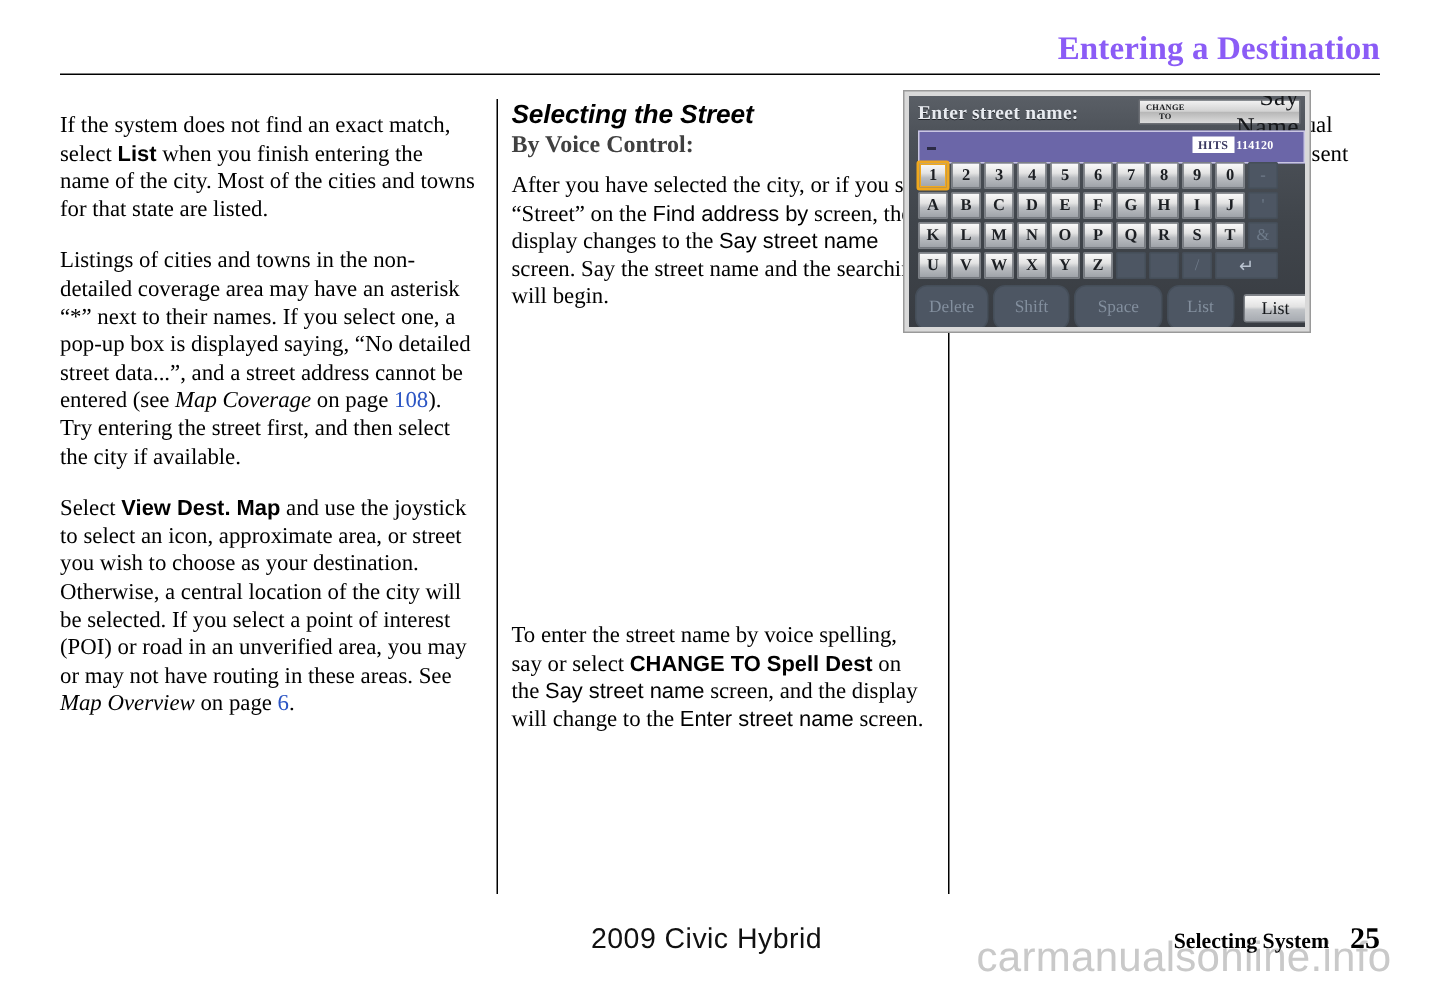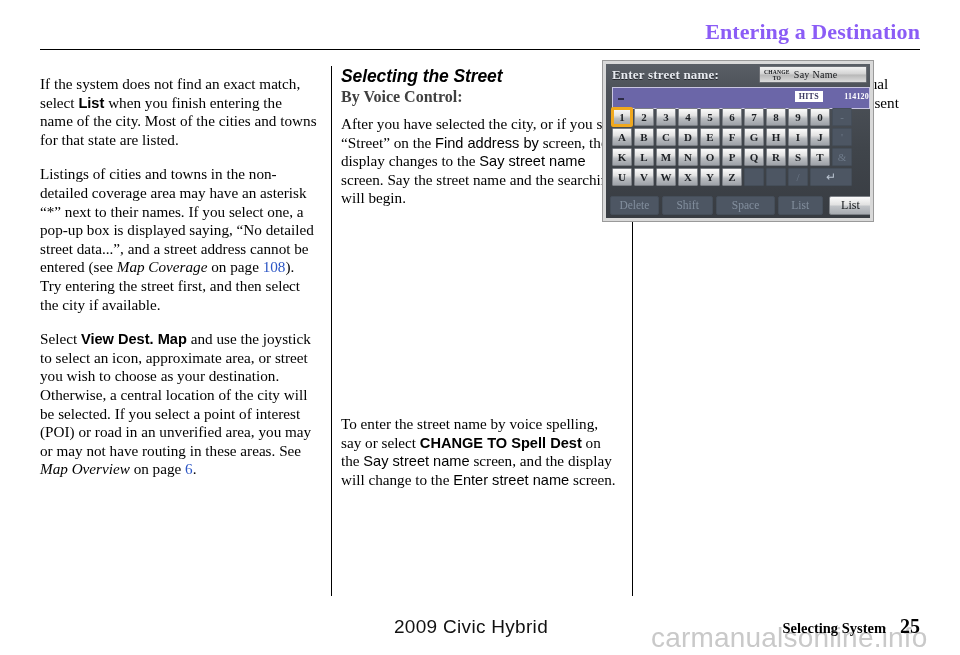--- a/index.html
+++ b/index.html
@@ -172,23 +172,24 @@
     margin-left: 4px;
     font-size: 5.6px;
     font-weight: bold;
     line-height: 6px;
     text-align: center;
     color: #15171a;
     letter-spacing: 0.2px;
   }
   .change-say {
     margin-left: 4px;
-    font-size: 10px;
+    font-size: 17px;
     color: #15171a;
     letter-spacing: 0.3px;
+    text-align: right;
   }
 
   
   .nav-inputbar {
     position: absolute;
     left: 6px; top: 23px;
     width: 258px; height: 22px;
     background: #6b66a8;
     border: 1px solid #c9c6e2;
     box-sizing: border-box;
@@ -206,21 +207,21 @@
     height: 11px;
     line-height: 11px;
     background: #ffffff;
     color: #3a3860;
     font-size: 8px;
     font-weight: bold;
     letter-spacing: 0.3px;
   }
   .hits-value {
     position: absolute;
-    right: 0; top: 3px;
+    right: 20px; top: 3px;
     width: 40px;
     height: 11px;
     line-height: 11px;
     text-align: right;
     color: #ffffff;
     font-size: 8px;
     font-weight: bold;
     letter-spacing: 0.2px;
   }
 
@@ -276,25 +277,25 @@
   .fn-row {
     position: absolute;
     left: 4px; bottom: 3px;
     width: 262px;
     height: 20px;
     display: flex;
     align-items: center;
     gap: 3px;
   }
   .fn-key {
-    height: 19px;
+    height: 30px;
     box-sizing: border-box;
     background: #4d5663;
     border: 1px solid #454e59;
-    border-radius: 2px;
+    border-radius: 8px;
     color: #838f9e;
     font-size: 11.5px;
     display: flex;
     align-items: center;
     justify-content: center;
   }
   .fn-delete { width: 52px; }
   .fn-shift  { width: 55px; }
   .fn-space  { width: 62px; }
   .fn-more   { width: 48px; }

